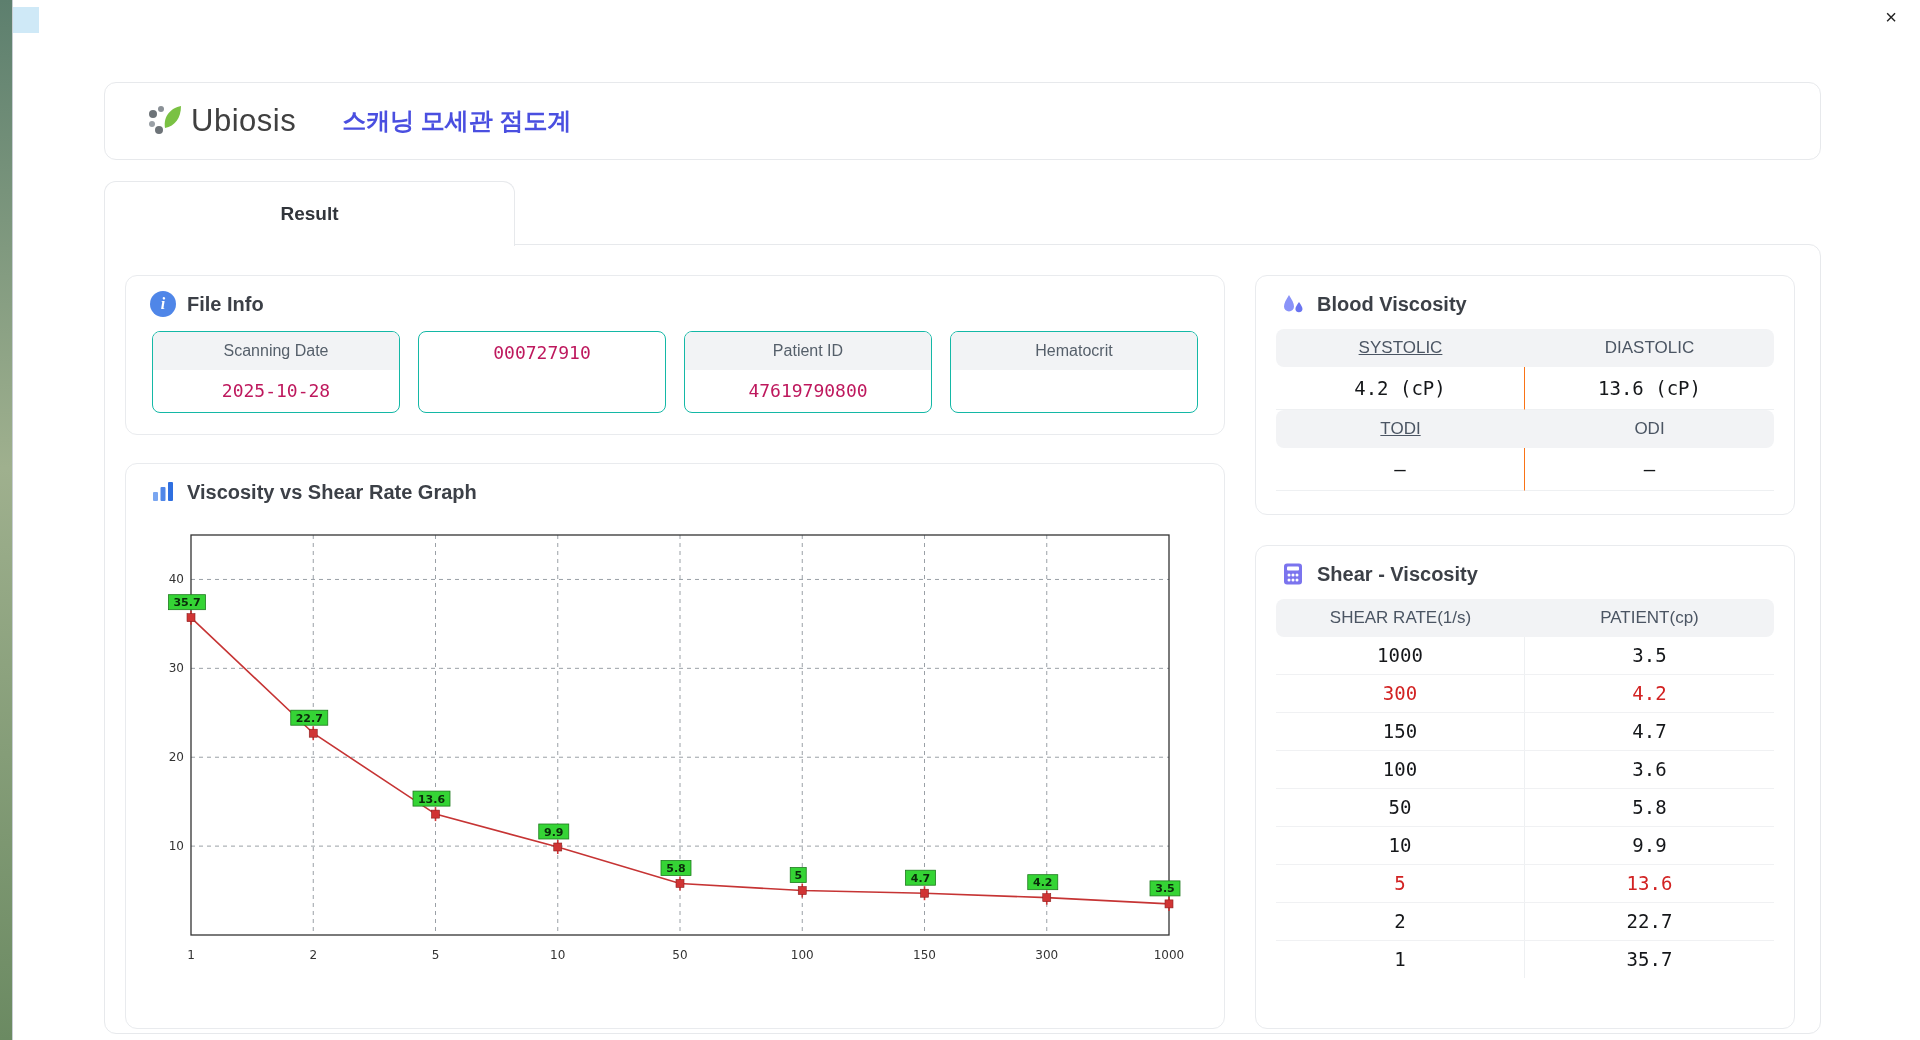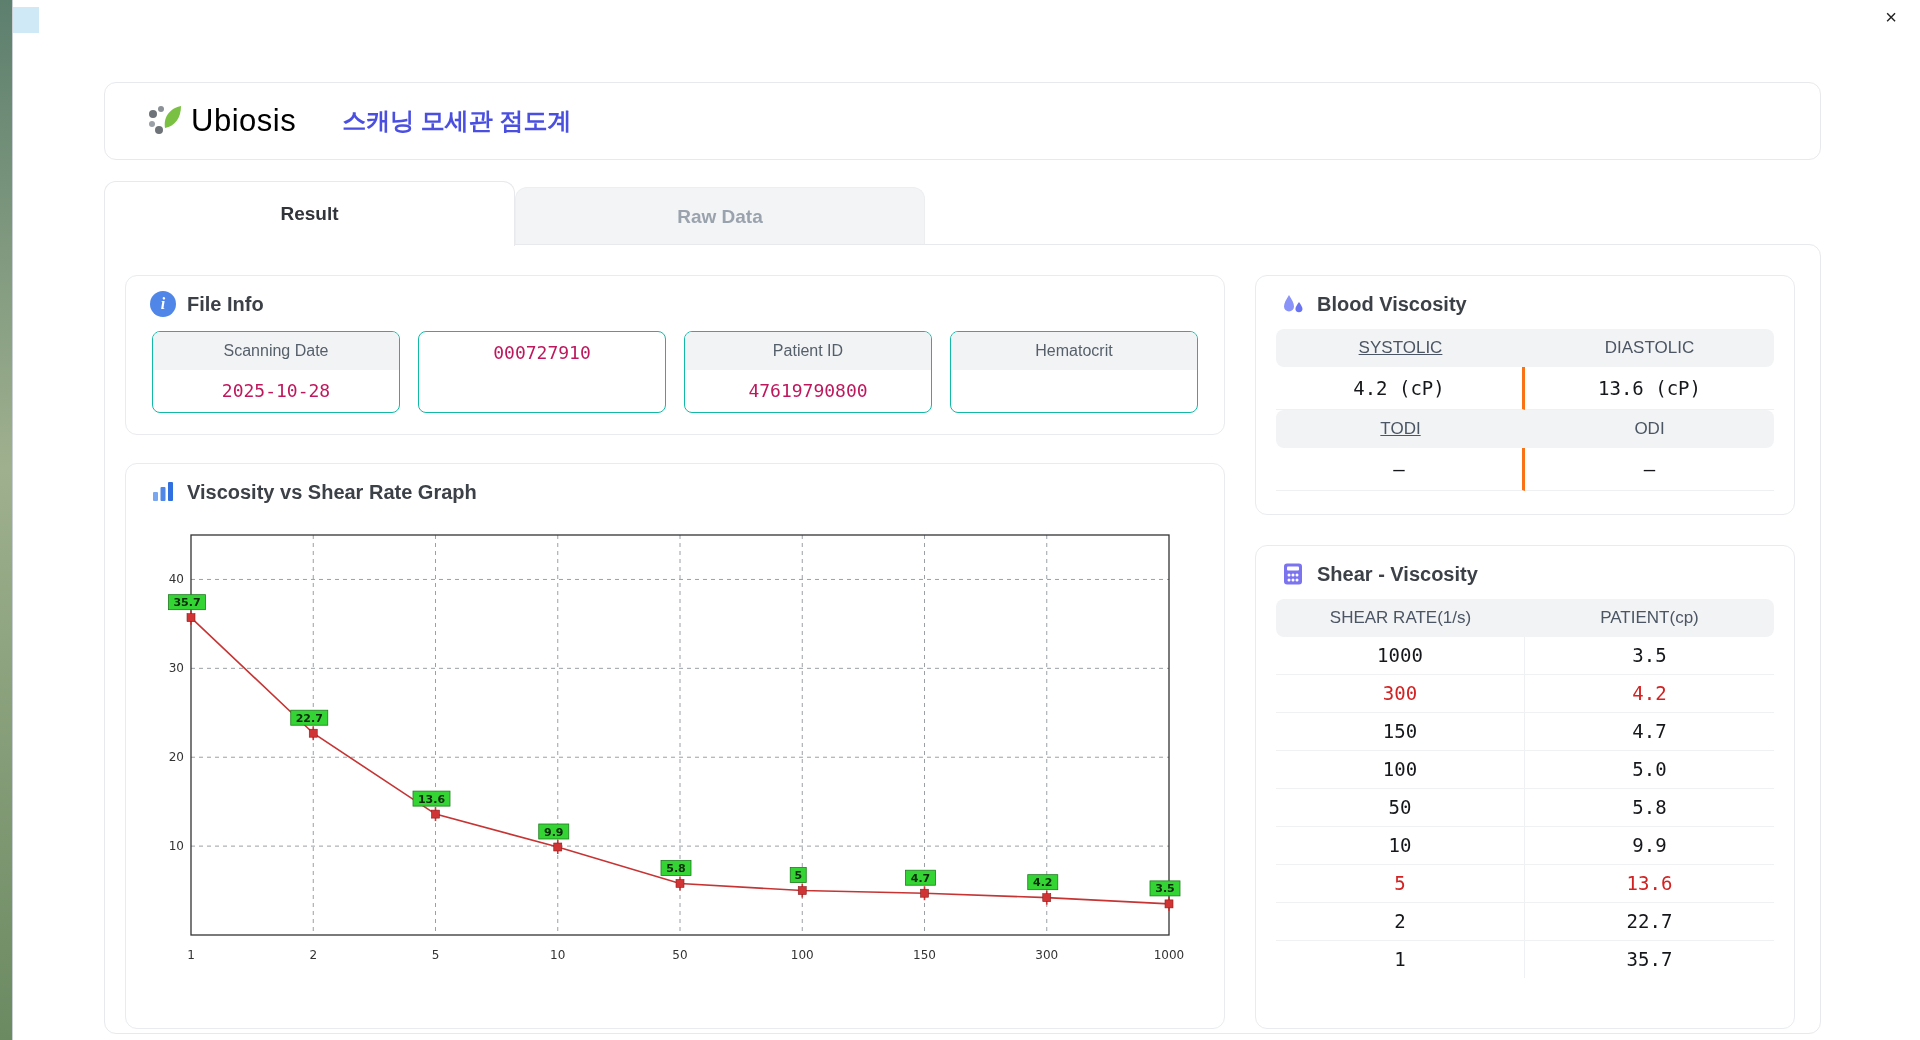--- a/index.html
+++ b/index.html
@@ -17,21 +17,21 @@
     position:absolute;right:16px;top:4px;font-size:20px;color:#222;cursor:pointer;
     width:26px;height:26px;text-align:center;line-height:26px;
   }
   
   .header-card{
     position:absolute;left:91px;top:82px;width:1717px;height:78px;
     background:#fff;border:1px solid #e7e9ec;border-radius:12px;
     display:flex;align-items:center;box-sizing:border-box;padding:0 40px;
   }
   .logo{display:flex;align-items:center;gap:6px;}
-  .brand{font-size:31px;color:#000000;letter-spacing:.5px;}
+  .brand{font-size:31px;color:#404040;letter-spacing:.5px;}
   .app-title{margin-left:46px;font-size:24px;font-weight:700;color:#4a4fe0;}
   
   .tab{
     position:absolute;display:flex;align-items:center;justify-content:center;
     font-size:19px;font-weight:700;border-radius:12px 12px 0 0;box-sizing:border-box;cursor:pointer;
   }
   .tab-result{
     left:91px;top:181px;width:411px;height:65px;background:#fff;color:#31353b;
     border:1px solid #e7e9ec;border-bottom:none;z-index:3;
   }
@@ -87,21 +87,21 @@
     height:38px;line-height:38px;text-align:center;background:#f2f3f5;
     color:#4b5563;font-size:17px;
   }
   .bv-head.first{border-radius:8px 0 0 8px;text-decoration:underline;}
   .bv-head.last{border-radius:0 8px 8px 0;}
   .bv-val{
     height:42px;line-height:42px;text-align:center;color:#15171a;font-size:19px;
     font-family:"DejaVu Sans Mono","Liberation Mono",monospace;
     border-bottom:1px solid #eef0f2;
   }
-  .bv-val.first{border-right:3px solid #f97316;}
+  .bv-val.first{border-right:1px solid #f97316;}
   
   .sv-card{left:1150px;top:300px;width:540px;height:484px;}
   .sv-table{padding:2px 20px 0;}
   .sv-header{display:grid;grid-template-columns:1fr 1fr;}
   .sv-hcell{
     height:38px;line-height:38px;text-align:center;background:#f2f3f5;
     color:#4b5563;font-size:17px;
   }
   .sv-hcell.first{border-radius:8px 0 0 8px;}
   .sv-hcell.last{border-radius:0 8px 8px 0;}
@@ -129,21 +129,20 @@
         <circle cx="7" cy="22" r="3" fill="#9aa0a6"></circle>
         <circle cx="14" cy="28" r="4" fill="#6d7378"></circle>
         <path d="M20 26 C18 14, 26 6, 36 4 C36 16, 30 24, 20 26 Z" fill="#7ac143"></path>
       </svg>
       <span class="brand">Ubiosis</span>
     </div>
     <div class="app-title">스캐닝 모세관 점도계</div>
   </div>
 
   <div class="tab tab-result">Result</div>
-  <div class="tab tab-raw">Raw Data</div>
 
   <div class="content-card">
 
     <section class="card file-info">
       <div class="card-title-row">
         <span class="info-icon">i</span>
         <h2>File Info</h2>
       </div>
       <div class="fields">
         <div class="field">
@@ -285,21 +284,21 @@
         <div class="sv-row red">
           <div class="sv-cell first">300</div>
           <div class="sv-cell">4.2</div>
         </div>
         <div class="sv-row">
           <div class="sv-cell first">150</div>
           <div class="sv-cell">4.7</div>
         </div>
         <div class="sv-row">
           <div class="sv-cell first">100</div>
-          <div class="sv-cell">5.0</div>
+          <div class="sv-cell">3.6</div>
         </div>
         <div class="sv-row">
           <div class="sv-cell first">50</div>
           <div class="sv-cell">5.8</div>
         </div>
         <div class="sv-row">
           <div class="sv-cell first">10</div>
           <div class="sv-cell">9.9</div>
         </div>
         <div class="sv-row red">

